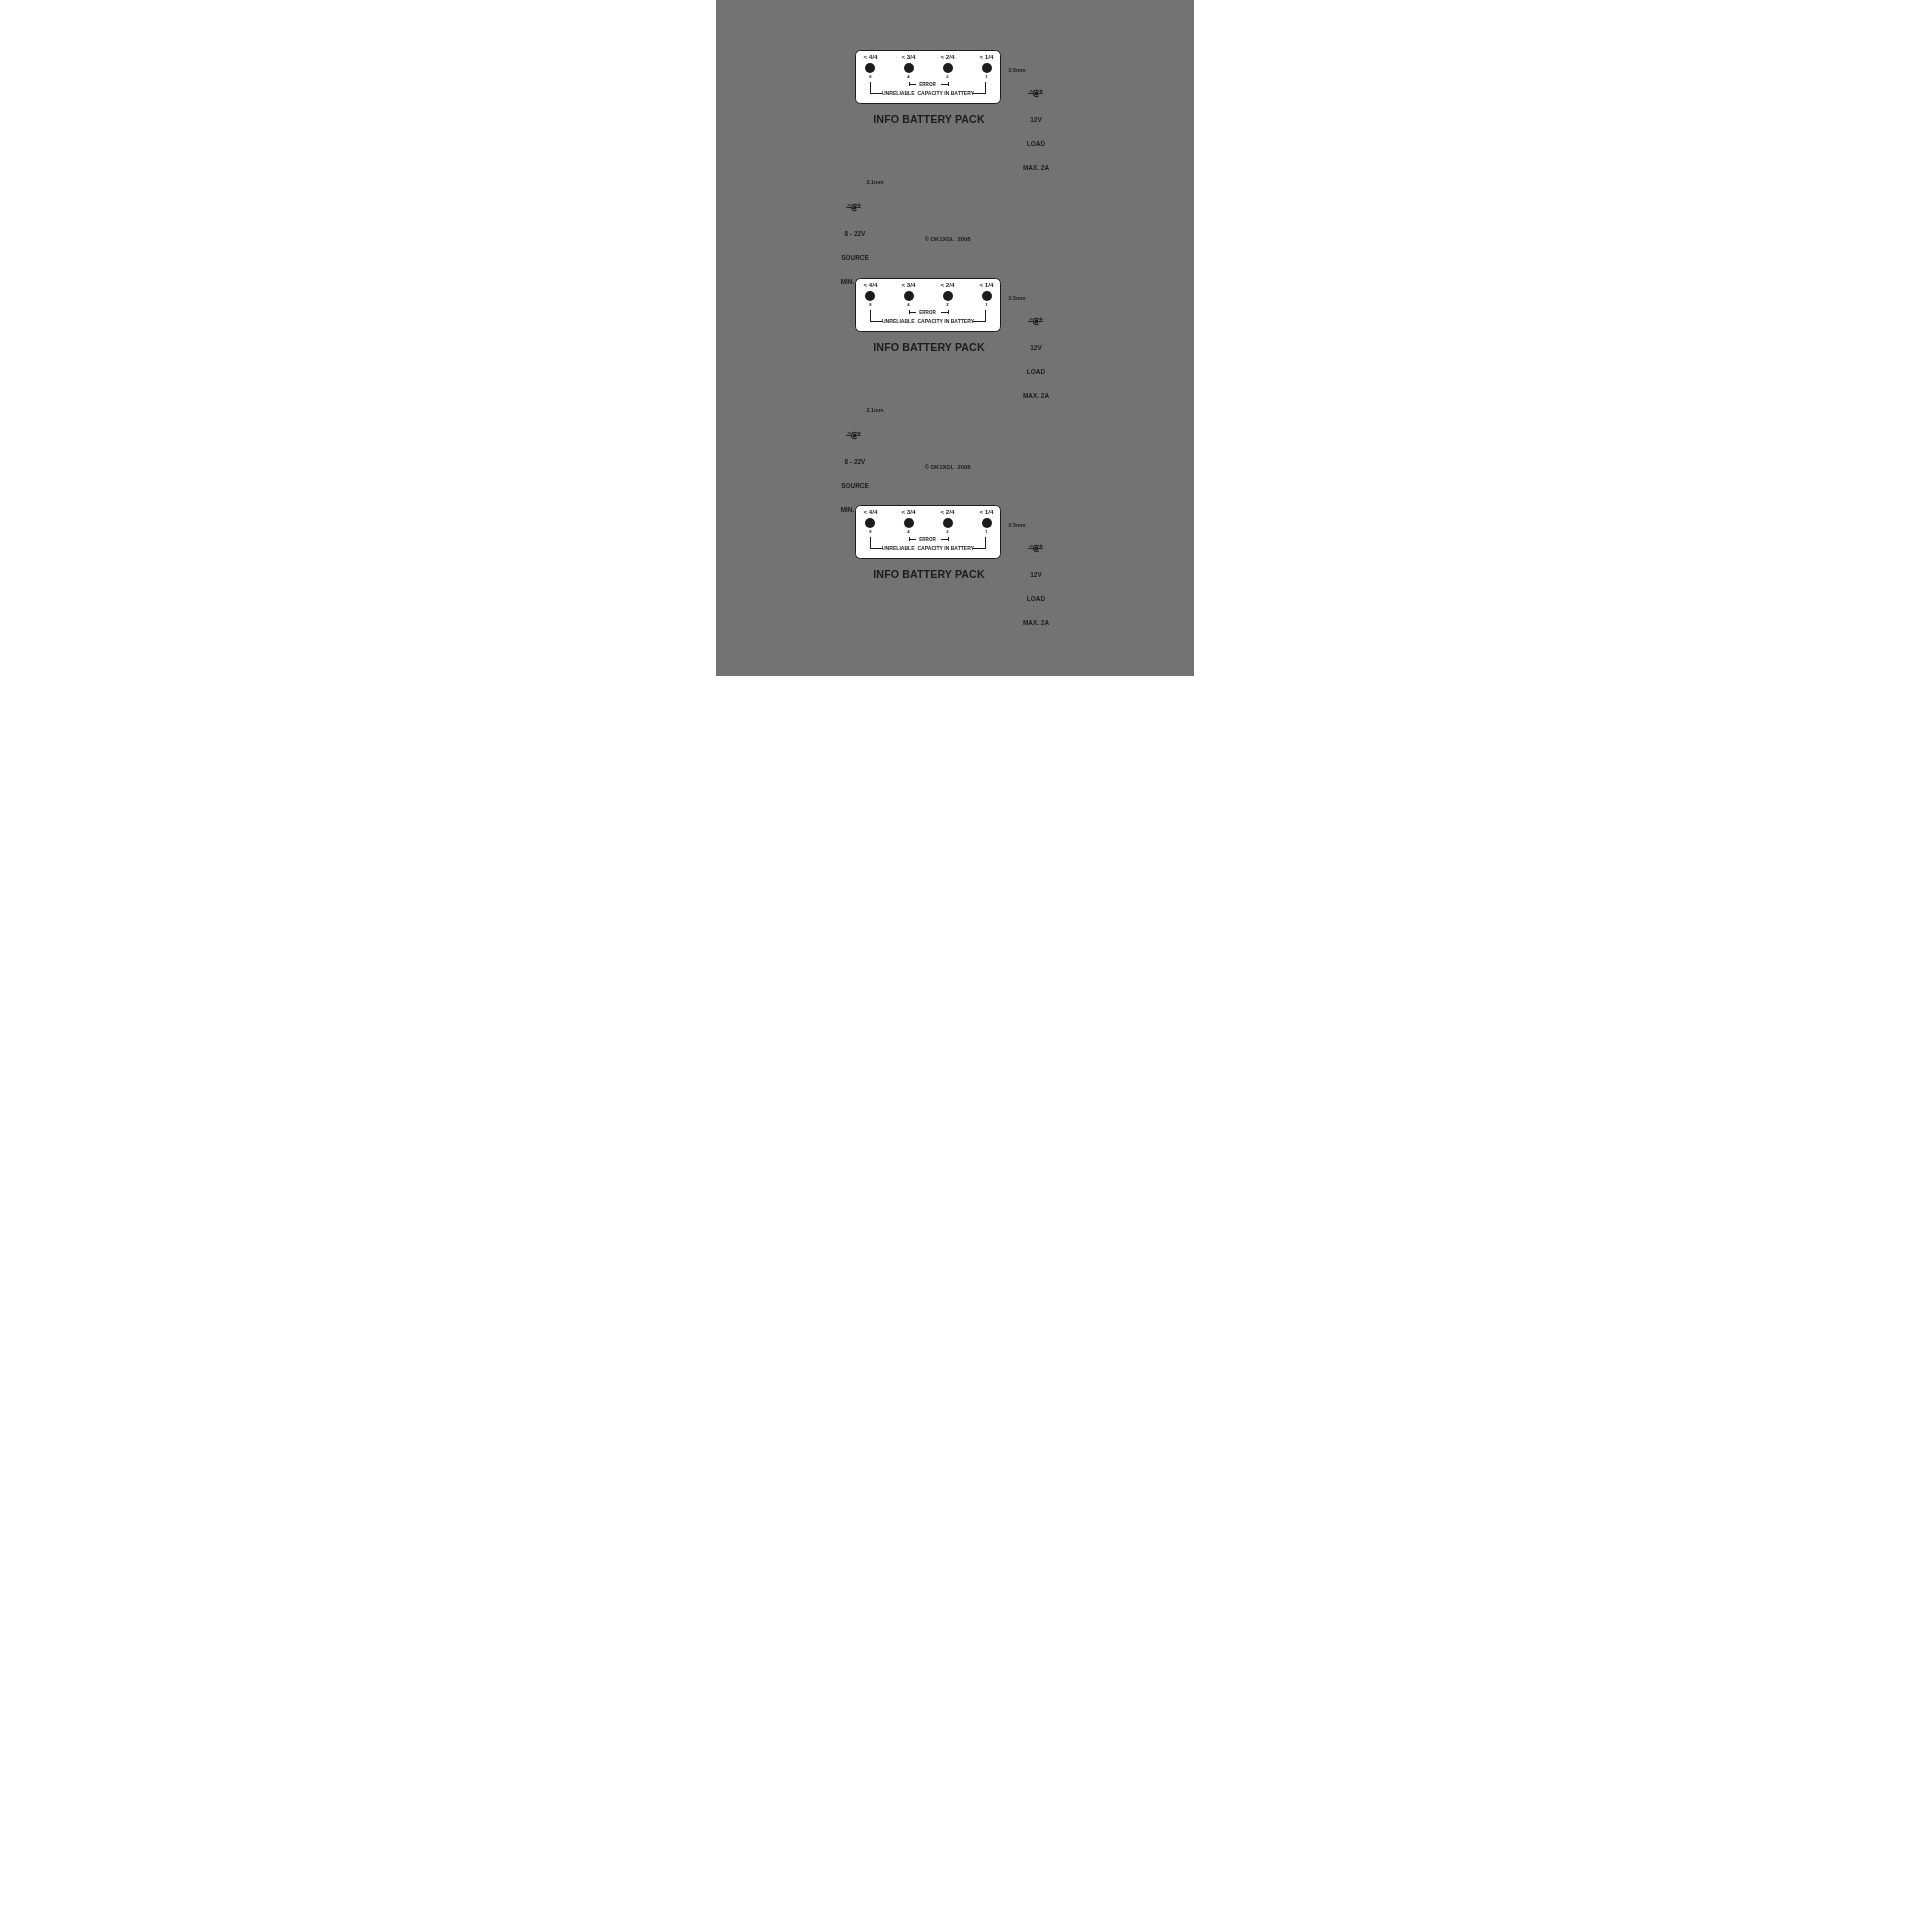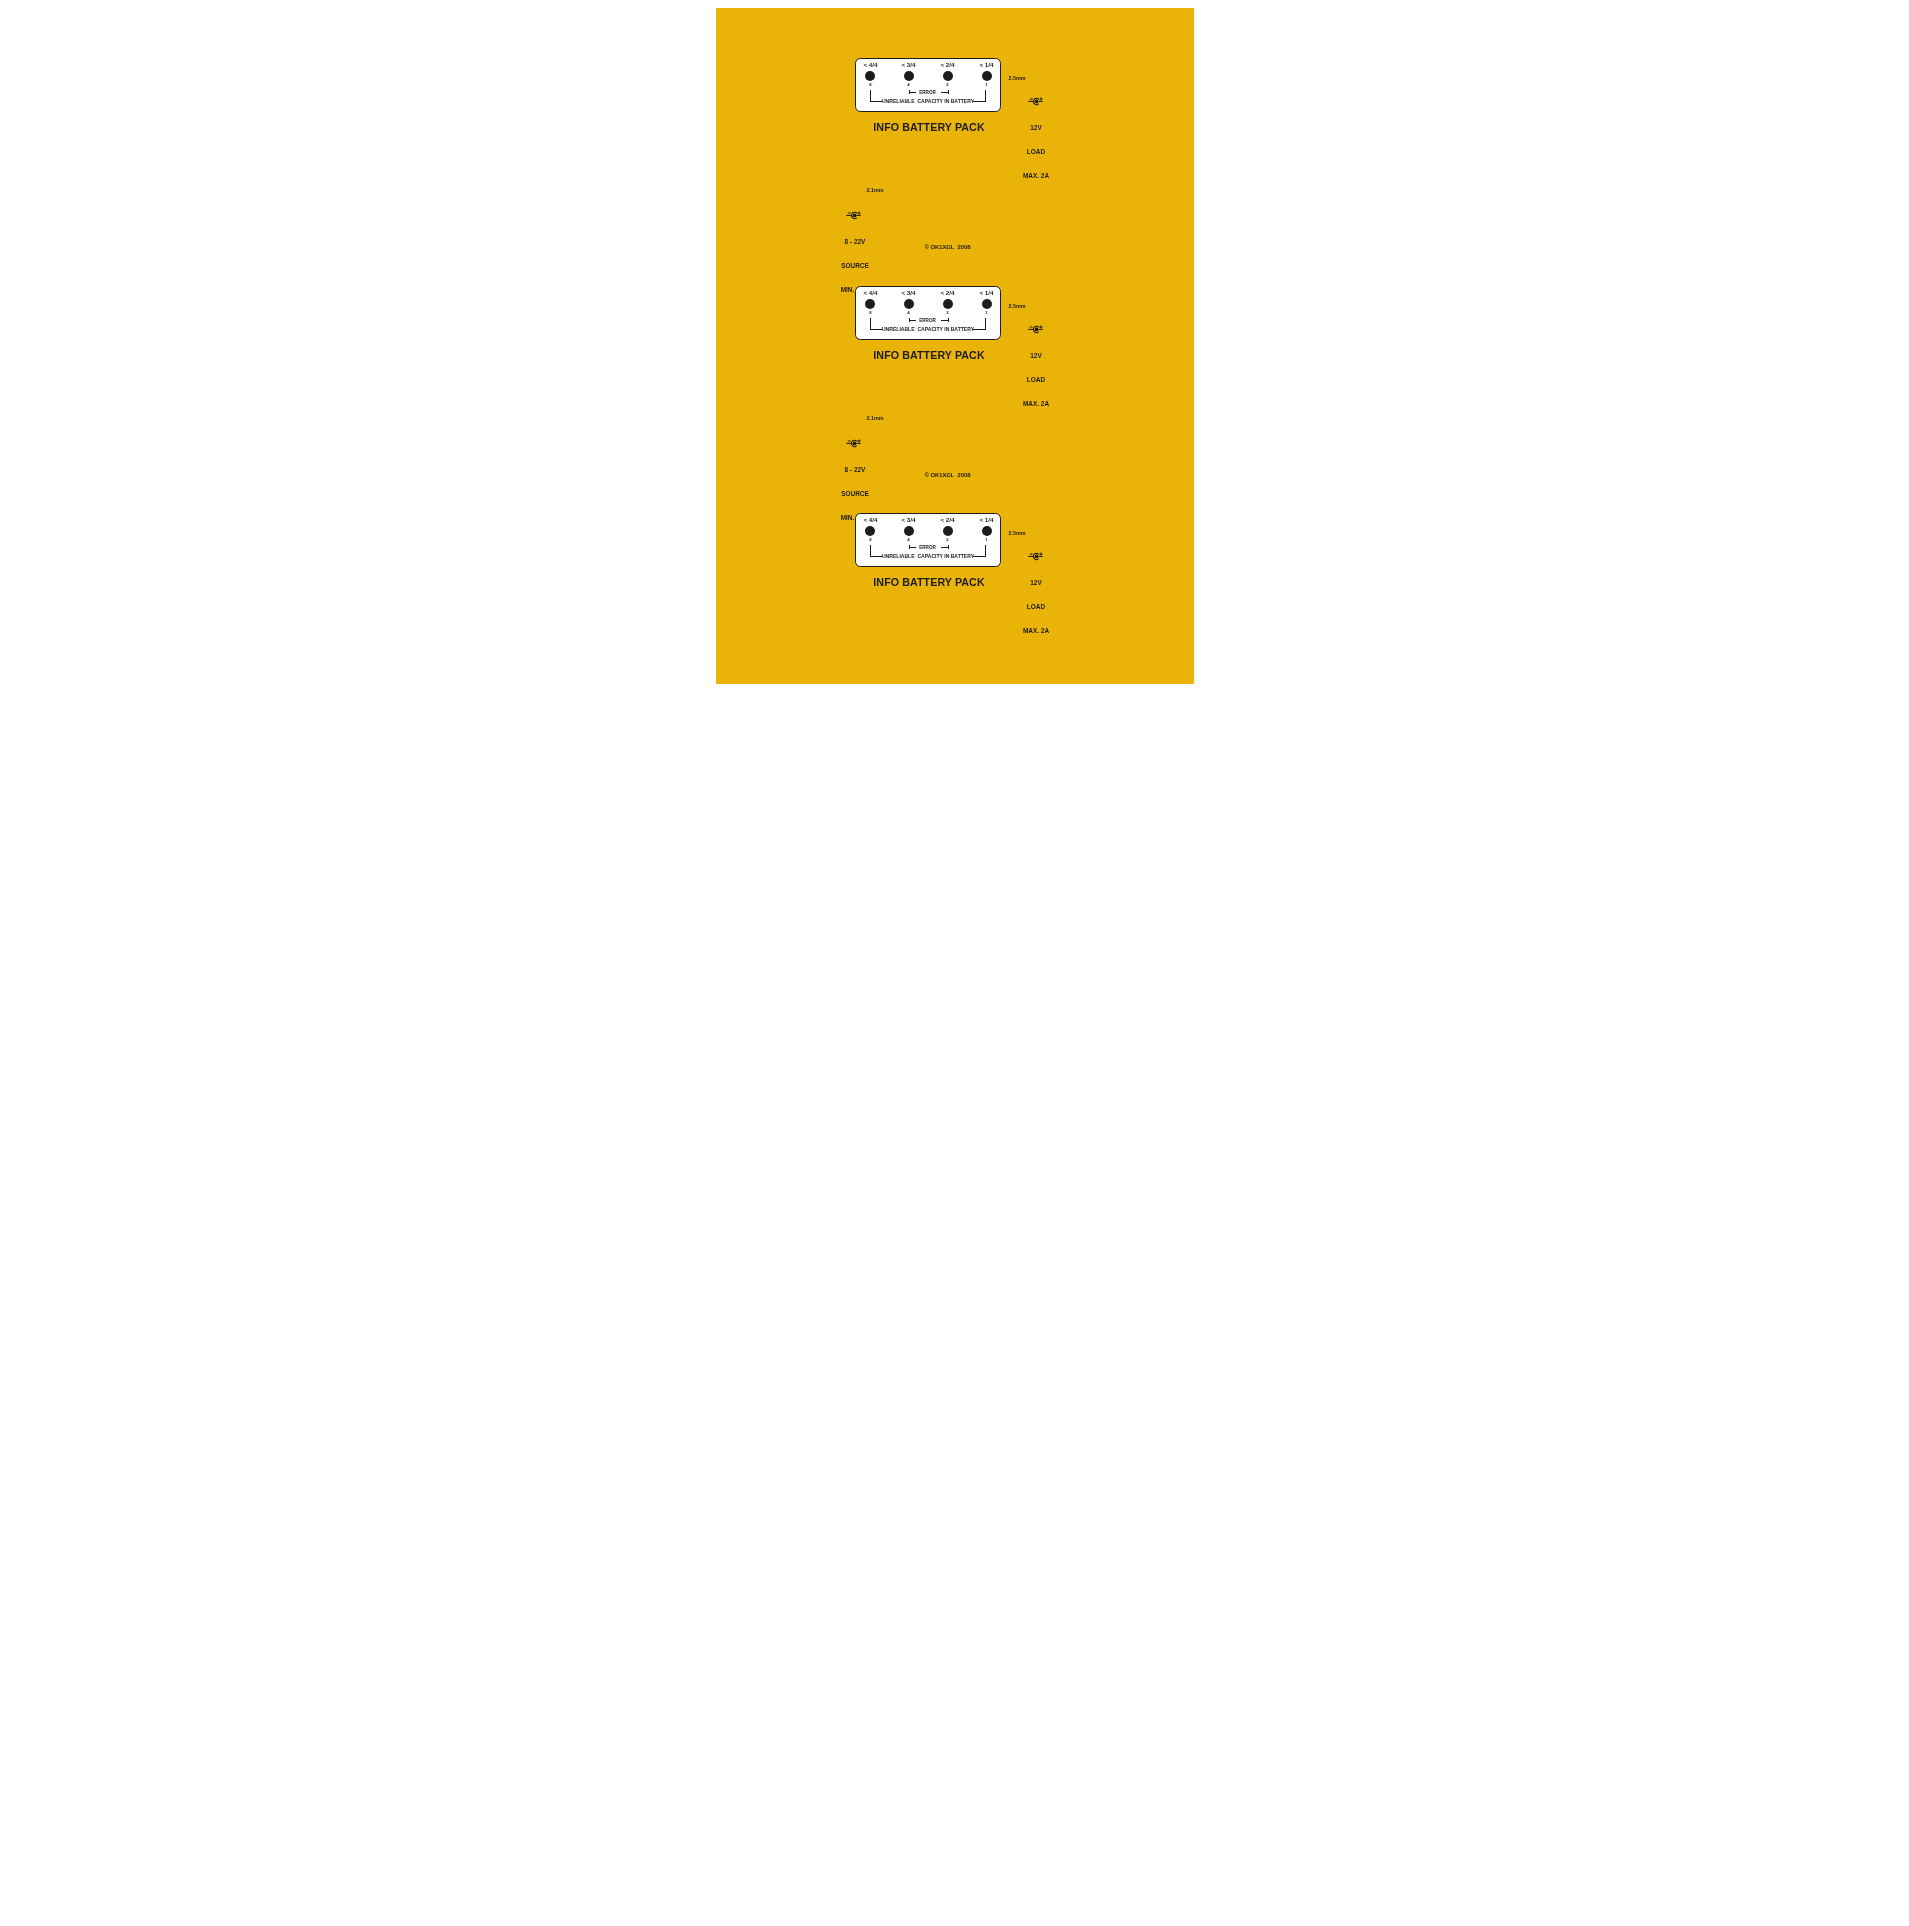--- a/index.html
+++ b/index.html
@@ -1,18 +1,18 @@
 <!DOCTYPE html>
 <html style="font-size:6.2px"><head>
 <meta charset="utf-8">
 <style>
   html,body { margin:0; padding:0; background:#ffffff; }
   .page {
-    position:relative; width:478px; height:676px; margin:8px auto;
-    background:#eab308; overflow:hidden;
+    position:relative; width:478px; height:676px; margin:0 auto;
+    background:#737373; overflow:hidden;
     font-family:"Liberation Sans", sans-serif; font-weight:bold; color:#1d1b1b;
   }
   .set { position:absolute; left:0; width:478px; height:250px; }
   .txt { position:absolute; line-height:1; white-space:pre; }
   .ctr { position:absolute; line-height:1; white-space:pre; transform:translateX(-50%); }
   .panel {
     position:absolute; border:1.3px solid #1d1b1b; border-radius:5.4px;
     background:#ffffff; box-sizing:border-box;
   }
   .led { position:absolute; width:10.4px; height:10.4px; border-radius:50%; background:#1d1b1b; }

